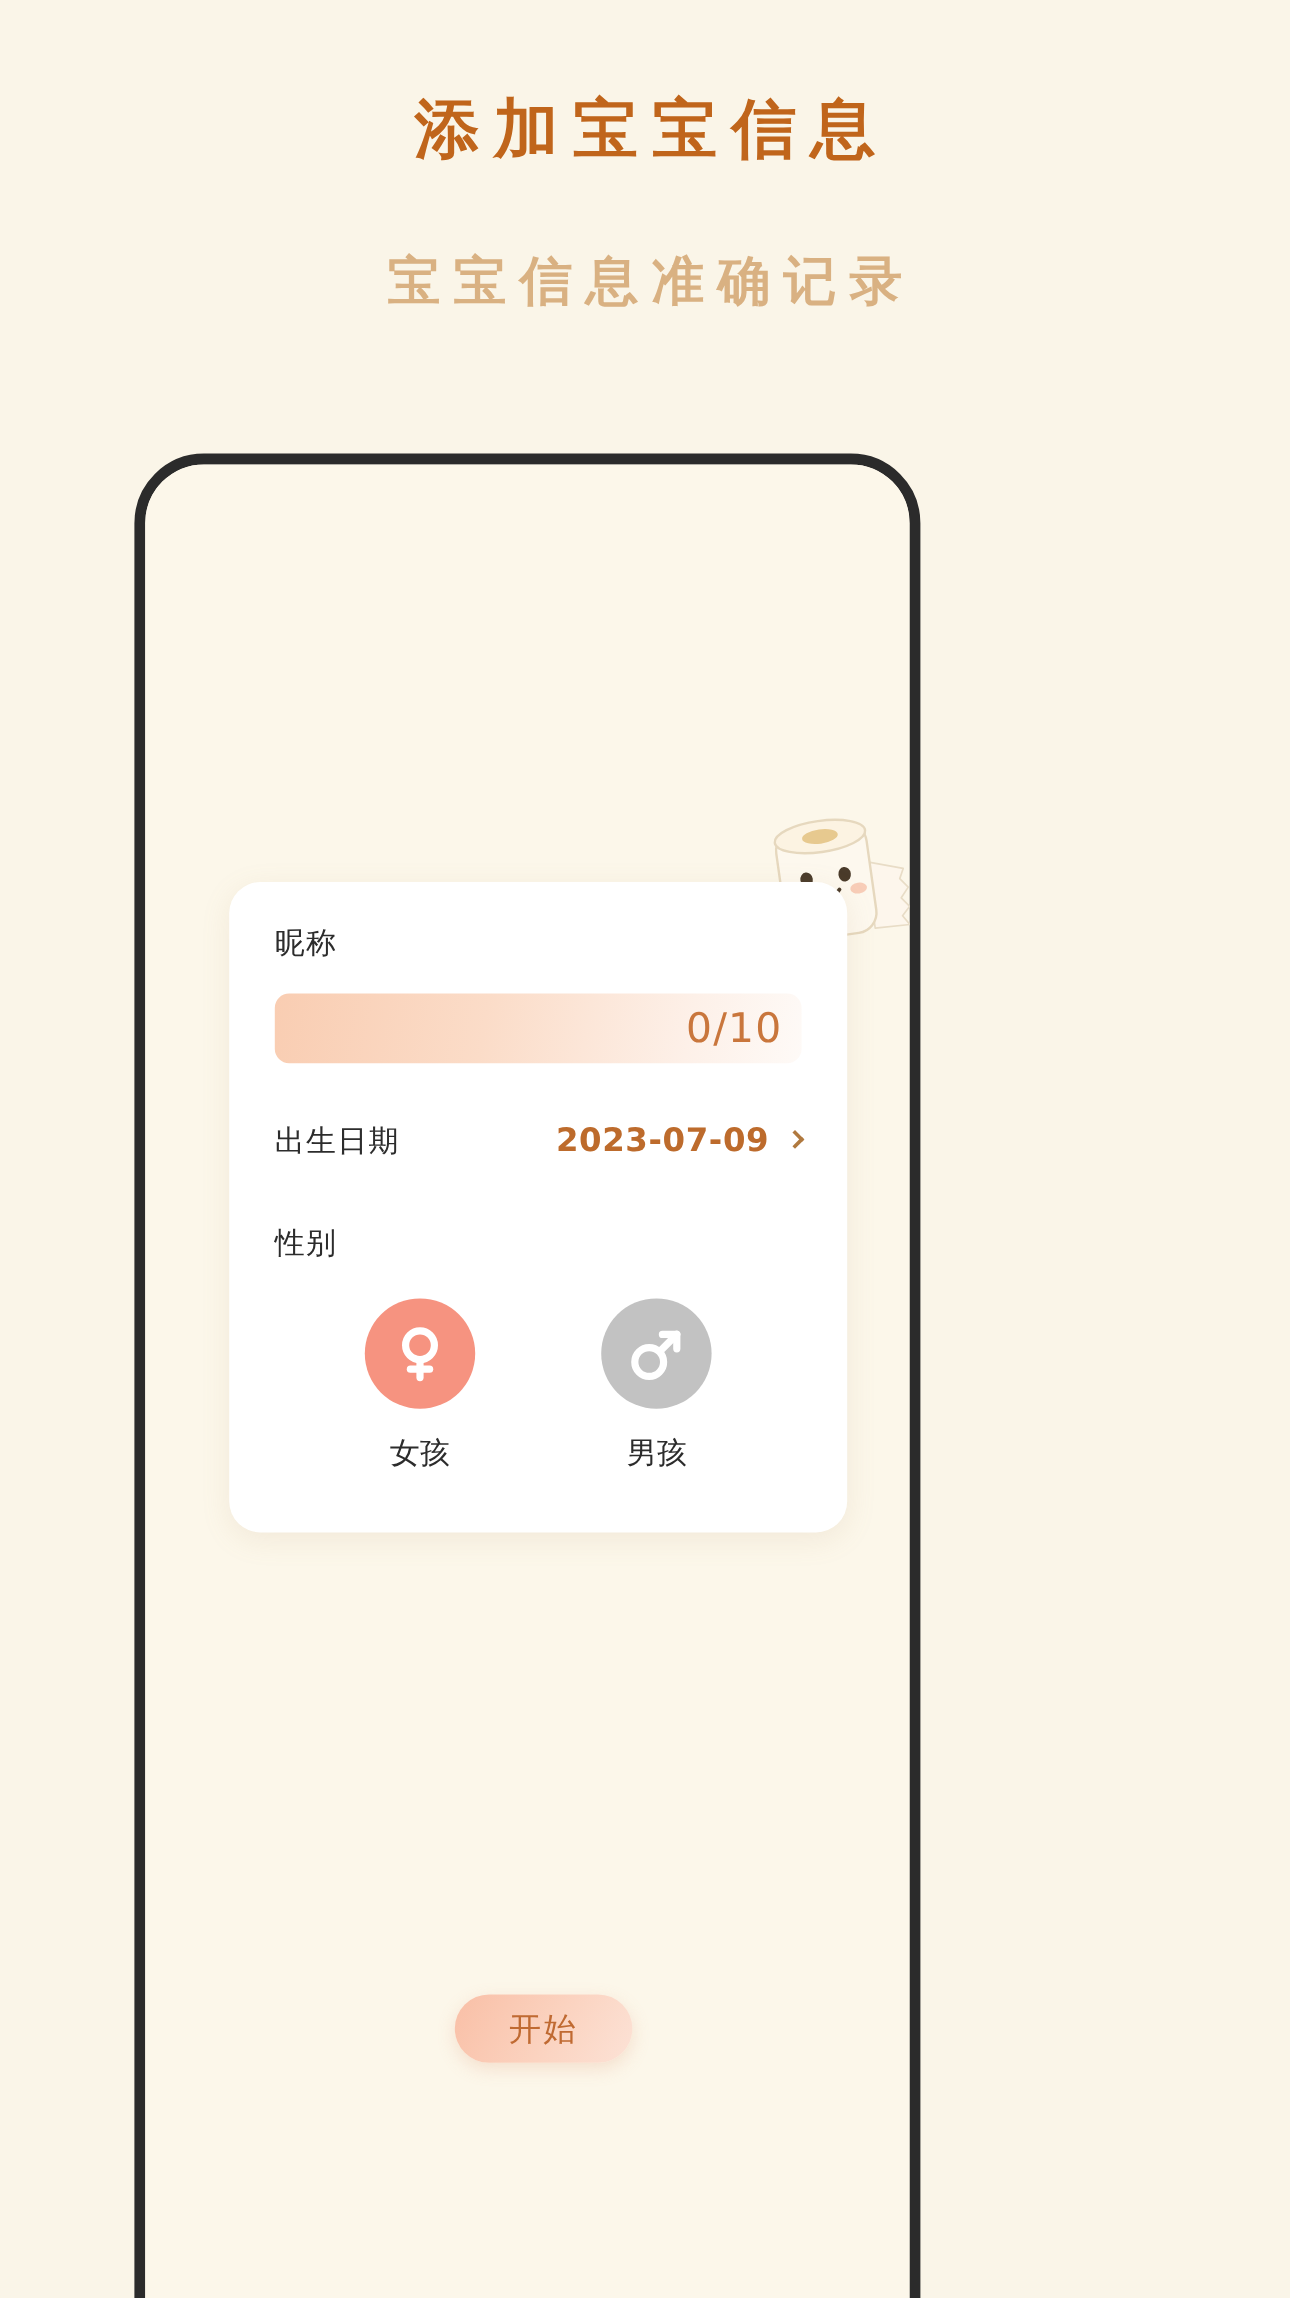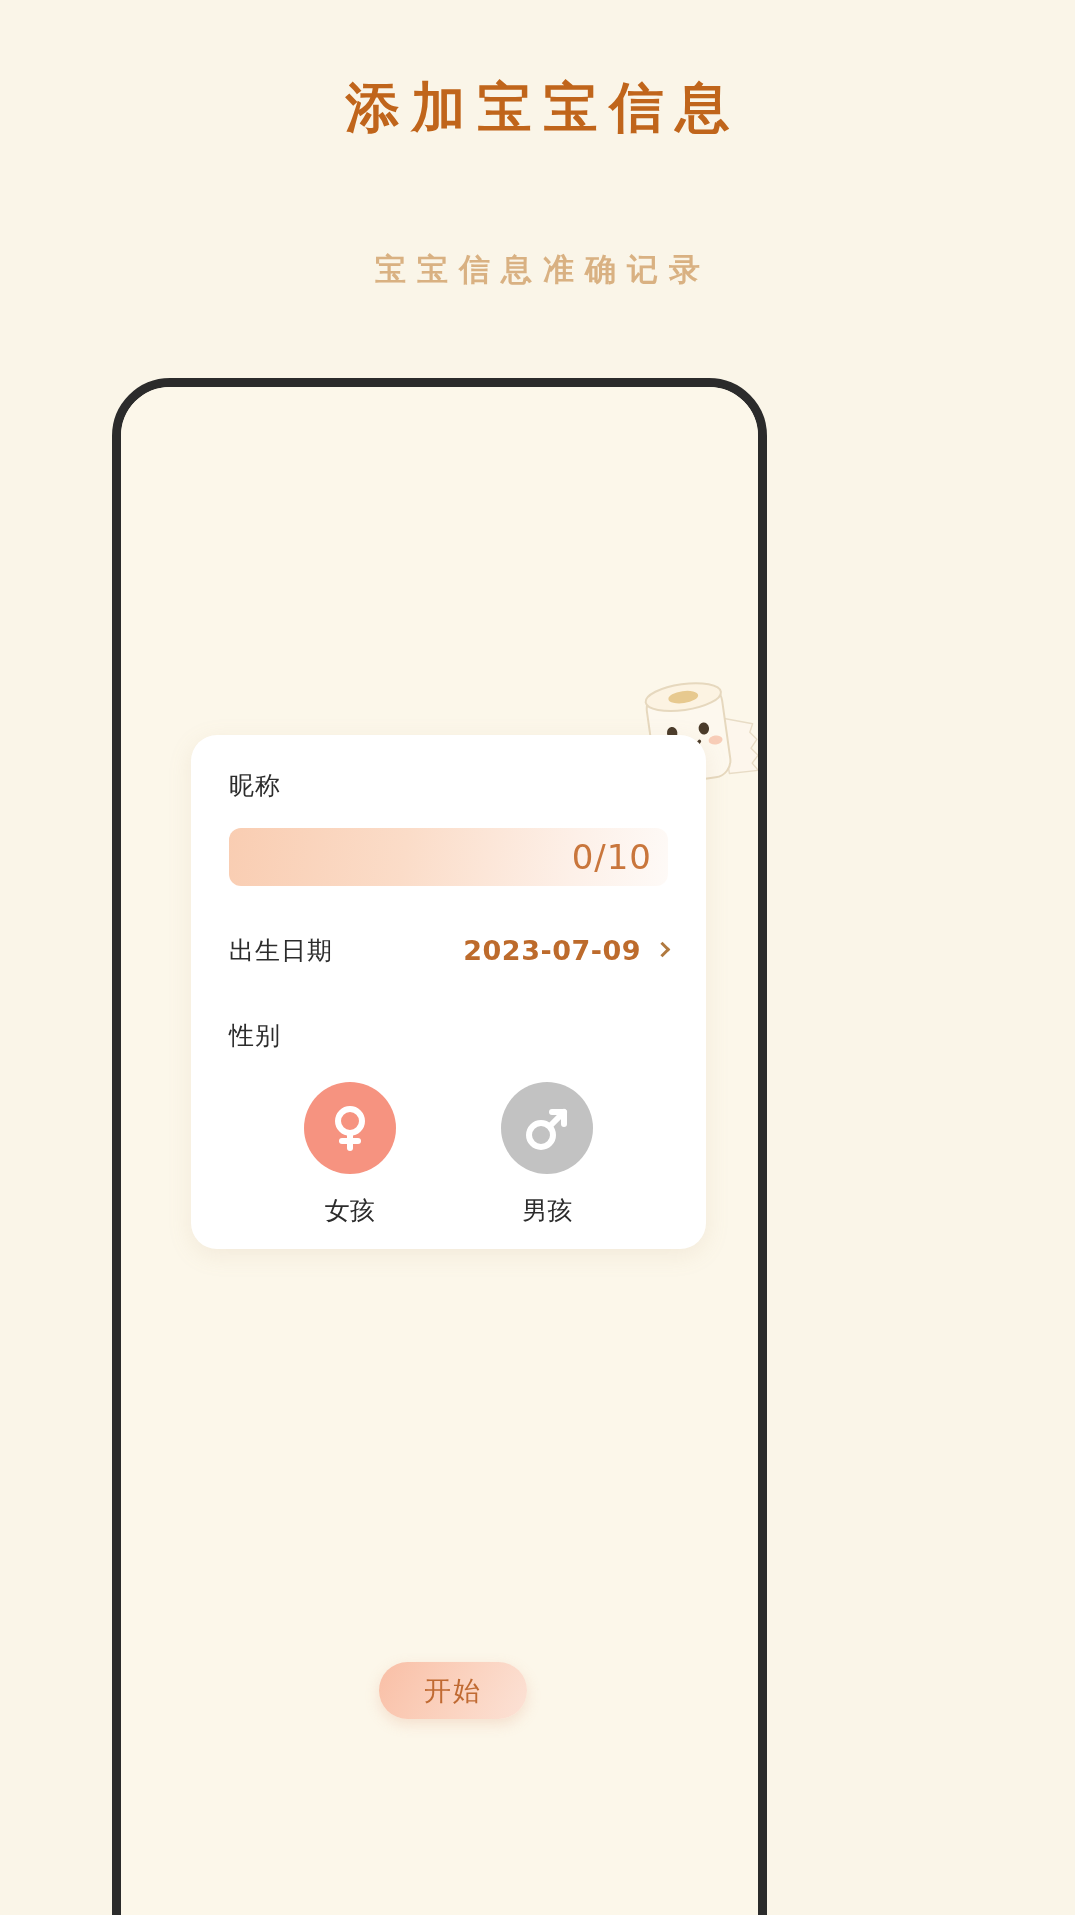--- a/index.html
+++ b/index.html
@@ -20,26 +20,25 @@
     font-weight: 700;
     letter-spacing: 12px;
     color: #C0651B;
     text-indent: 12px;
     line-height: 1.1;
   }
   .hero-sub {
     position: absolute; top: 205px; left: 0; width: 1075px;
     text-align: center;
     font-family: "DejaVu Sans", sans-serif;
-    font-size: 31px;
+    font-size: 44px;
     font-weight: 700;
     letter-spacing: 11px;
     color: #D9B182;
     text-indent: 11px;
-    margin-top: 44px;
   }
 
   
   .phone {
     position: absolute;
     left: 112px; top: 378px;
     width: 655px; height: 1560px;
     border: 9px solid #2B2B2B;
     border-radius: 58px 58px 0 0;
     background: #FCF7EA;
@@ -51,21 +50,21 @@
   }
 
   
   .info-card {
     position: absolute;
     left: 70px; top: 348px;
     width: 515px;
     border-radius: 26px;
     background: #FFFFFF;
     box-shadow: 0 6px 24px rgba(180,150,110,0.13);
-    padding: 34px 38px 22px 38px;
+    padding: 34px 38px 50px 38px;
   }
   .field-label {
     font-size: 25px;
     color: #2C2C2C;
     font-family: "DejaVu Sans", sans-serif;
     letter-spacing: 1px;
   }
   .nickname-input {
     position: relative;
     margin-top: 26px;

